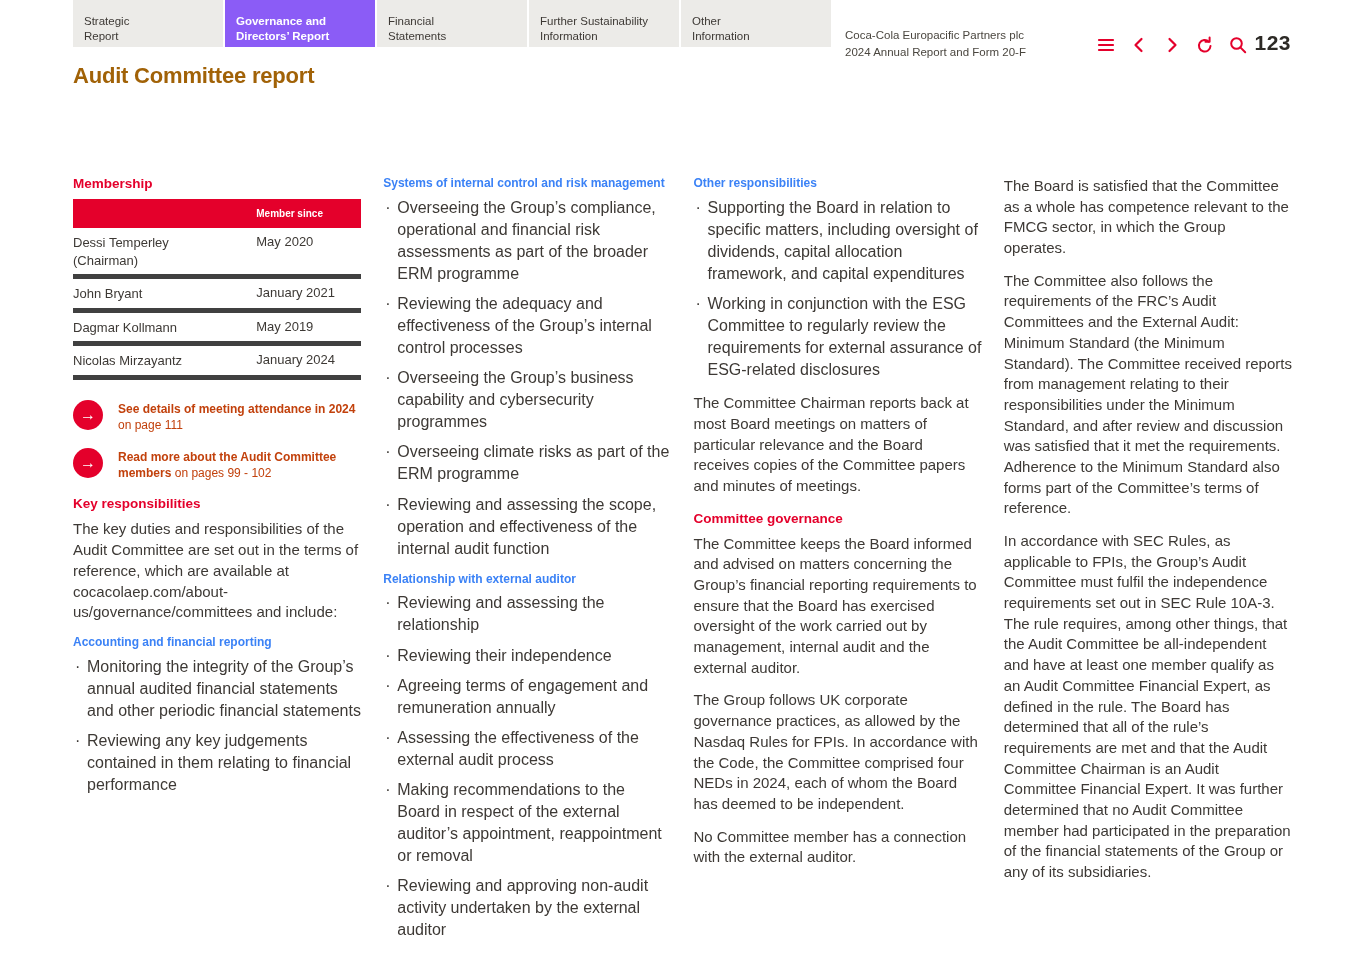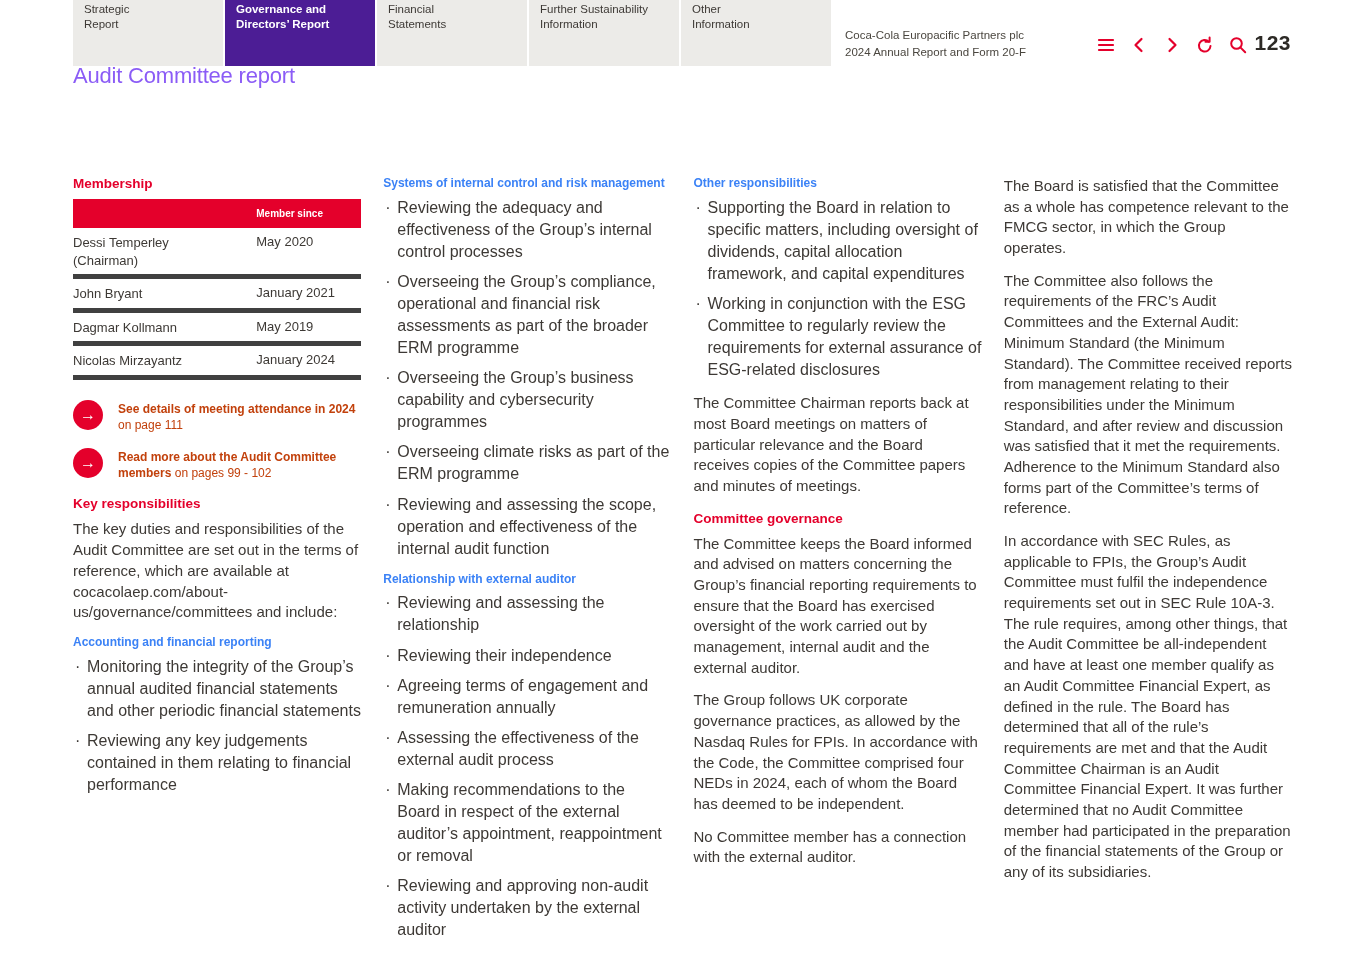--- a/index.html
+++ b/index.html
@@ -2,33 +2,33 @@
 <html><head>
 <meta charset="utf-8">
 <style>
   * { margin:0; padding:0; box-sizing:border-box; }
   html,body { background:#ffffff; }
   body { font-family:"Liberation Sans", sans-serif; color:#3d3935; }
   .page { position:relative; width:1365px; height:965px; background:#fff; overflow:hidden; }
 
   
   .tabs { position:absolute; left:73px; top:0; display:flex; gap:2px; }
-  .tab { width:150px; height:66px; background:#ecebe8; padding:2px 11px; font-size:11.5px;
+  .tab { width:150px; height:47px; background:#ecebe8; padding:14px 11px; font-size:11.5px;
          line-height:1.3; color:#3d3935; white-space:pre-line; cursor:pointer; }
-  .tab.active { background:#4c1d95; color:#fff; font-weight:bold; }
+  .tab.active { background:#8b5cf6; color:#fff; font-weight:bold; }
 
   .header-meta { position:absolute; left:845px; top:27px; font-size:11.5px; line-height:1.5; color:#4a463f; }
 
   .toolbar { position:absolute; left:1096px; top:35px; display:flex; gap:13px; align-items:center; color:#e4002b; }
   .icon-btn { width:20px; height:20px; cursor:pointer; display:block; }
   .icon-btn svg { width:100%; height:100%; display:block; }
 
   .page-num { position:absolute; right:74px; top:31px; font-size:21px; font-weight:800; color:#2d2a26; letter-spacing:.5px; }
 
-  .page-title { position:absolute; left:73px; top:63px; font-size:22px; font-weight:400; color:#8b5cf6; letter-spacing:-.2px; }
+  .page-title { position:absolute; left:73px; top:63px; font-size:22px; font-weight:700; color:#a16207; letter-spacing:-.2px; }
 
   
   .content { position:absolute; left:73px; top:176px; width:1219px; display:grid;
              grid-template-columns:repeat(4,1fr); column-gap:22px; }
 
   .red-head { color:#e4002b; font-weight:bold; font-size:13.5px; margin-bottom:8px; }
   .sub-head { color:#3b82f6; font-weight:bold; font-size:12px; margin-bottom:5px; line-height:1.3; }
   .para { font-size:15px; line-height:1.38; margin-bottom:12px; }
 
   
@@ -157,22 +157,22 @@
       <div class="sub-head">Accounting and financial reporting</div>
       <ul class="bullets">
         <li>Monitoring the integrity of the Group’s annual audited financial statements and other periodic financial statements</li>
         <li>Reviewing any key judgements contained in them relating to financial performance</li>
       </ul>
     </div>
 
     <div>
       <div class="sub-head">Systems of internal control and risk management</div>
       <ul class="bullets">
+        <li>Overseeing the Group’s compliance, operational and financial risk assessments as part of the broader ERM programme</li>
         <li>Reviewing the adequacy and effectiveness of the Group’s internal control processes</li>
-        <li>Overseeing the Group’s compliance, operational and financial risk assessments as part of the broader ERM programme</li>
         <li>Overseeing the Group’s business capability and cybersecurity programmes</li>
         <li>Overseeing climate risks as part of the ERM programme</li>
         <li>Reviewing and assessing the scope, operation and effectiveness of the internal audit function</li>
       </ul>
 
       <div class="sub-head">Relationship with external auditor</div>
       <ul class="bullets">
         <li>Reviewing and assessing the relationship</li>
         <li>Reviewing their independence</li>
         <li>Agreeing terms of engagement and remuneration annually</li>

